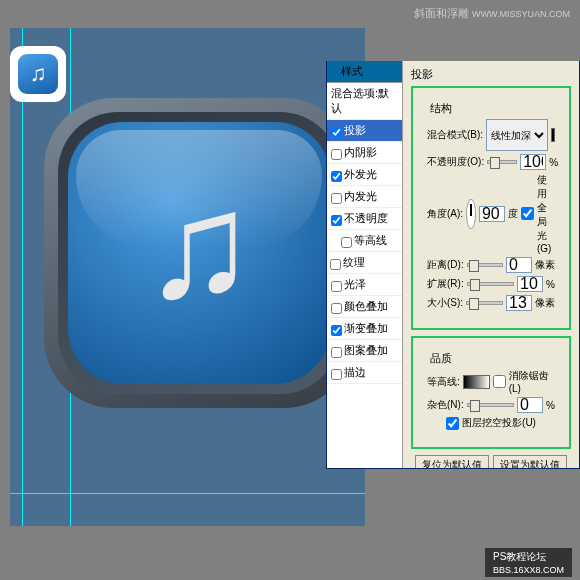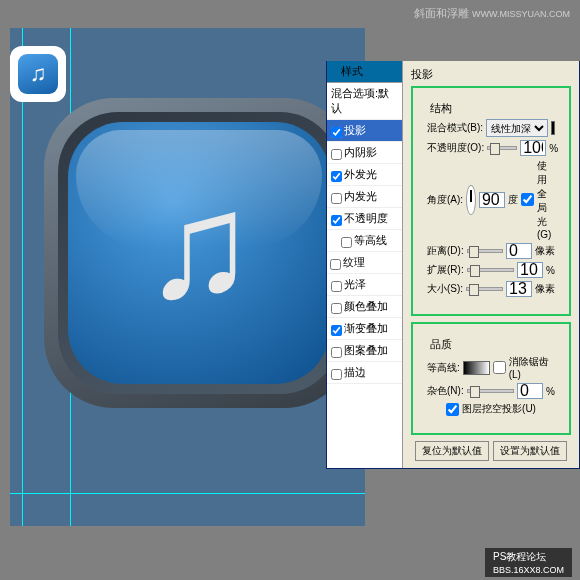--- a/index.html
+++ b/index.html
@@ -27,21 +27,21 @@
 .style-item { padding: 3px 4px; font-size: 11px; display: flex; align-items: flex-end; gap: 2px; border-bottom: 1px solid #eee; }
 .style-item.selected { background: #316ac5; color: #fff; }
 .style-item input { margin: 0; width: 11px; height: 11px; }
 .settings-col { flex: 1; padding: 6px 8px; font-size: 11px; overflow: hidden; }
 .section-title { font-size: 11px; margin-bottom: 4px; }
 .group { border: 2px solid #22c55e; padding: 14px; margin-bottom: 6px; }
 .group-title { font-size: 11px; margin-top: -12px; background: #ece9d8; display: inline-block; padding: 0 3px; }
 .row { display: flex; align-items: center; margin: 3px 0; gap: 3px; font-size: 10px; }
 .row label { white-space: nowrap; }
 .row input[type=text] { width: 26px; height: 16px; font-size: 16px; border: 1px solid #7f9db9; padding: 0 2px; }
-.row select { width: 68px; height: 18px; font-size: 10px; border: 1px solid #7f9db9; }
+.row select { width: 68px; height: 32px; font-size: 10px; border: 1px solid #7f9db9; }
 .row .swatch { width: 24px; height: 14px; background: #000; border: 1px solid #666; }
 .row .slider { flex: 1; height: 4px; background: #ccc; border: 1px solid #999; position: relative; min-width: 30px; }
 .row .slider::after { content: ''; position: absolute; left: 5%; top: -4px; width: 8px; height: 10px; background: #ece9d8; border: 1px solid #666; }
 .angle-dial { width: 30px; height: 30px; border: 1px solid #999; border-radius: 50%; background: #fff; display: flex; align-items: center; justify-content: center; }
 .angle-dial::after { content: ''; width: 2px; height: 12px; background: #000; transform: rotate(0deg) translateY(-4px); }
 .grad-swatch { width: 30px; height: 14px; background: linear-gradient(90deg,#000,#fff); border: 1px solid #666; }
 .btn-row { display: flex; gap: 4px; justify-content: center; margin-top: 6px; }
 .btn { border: 1px solid #888; background: #ece9d8; padding: 2px 6px; font-size: 10px; }
 </style>
 </head>

